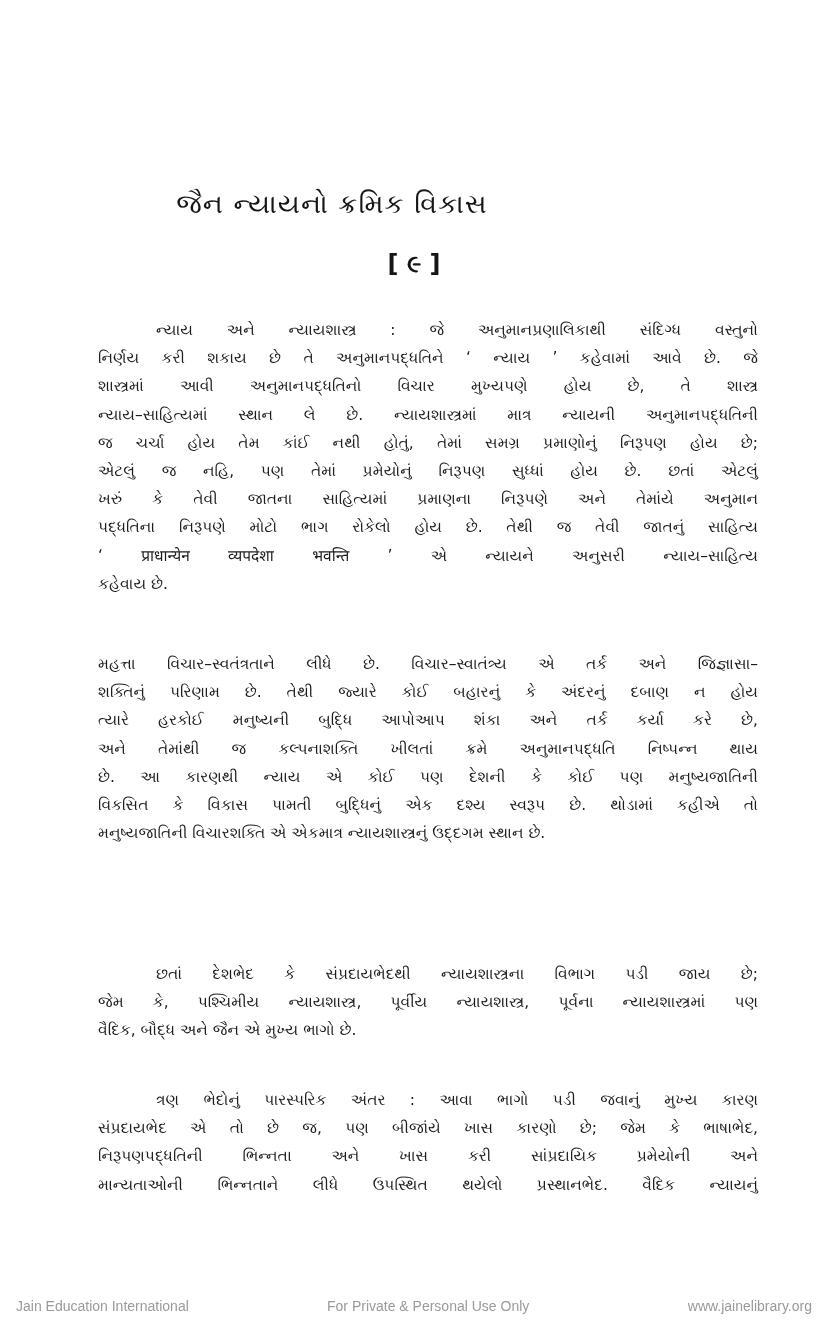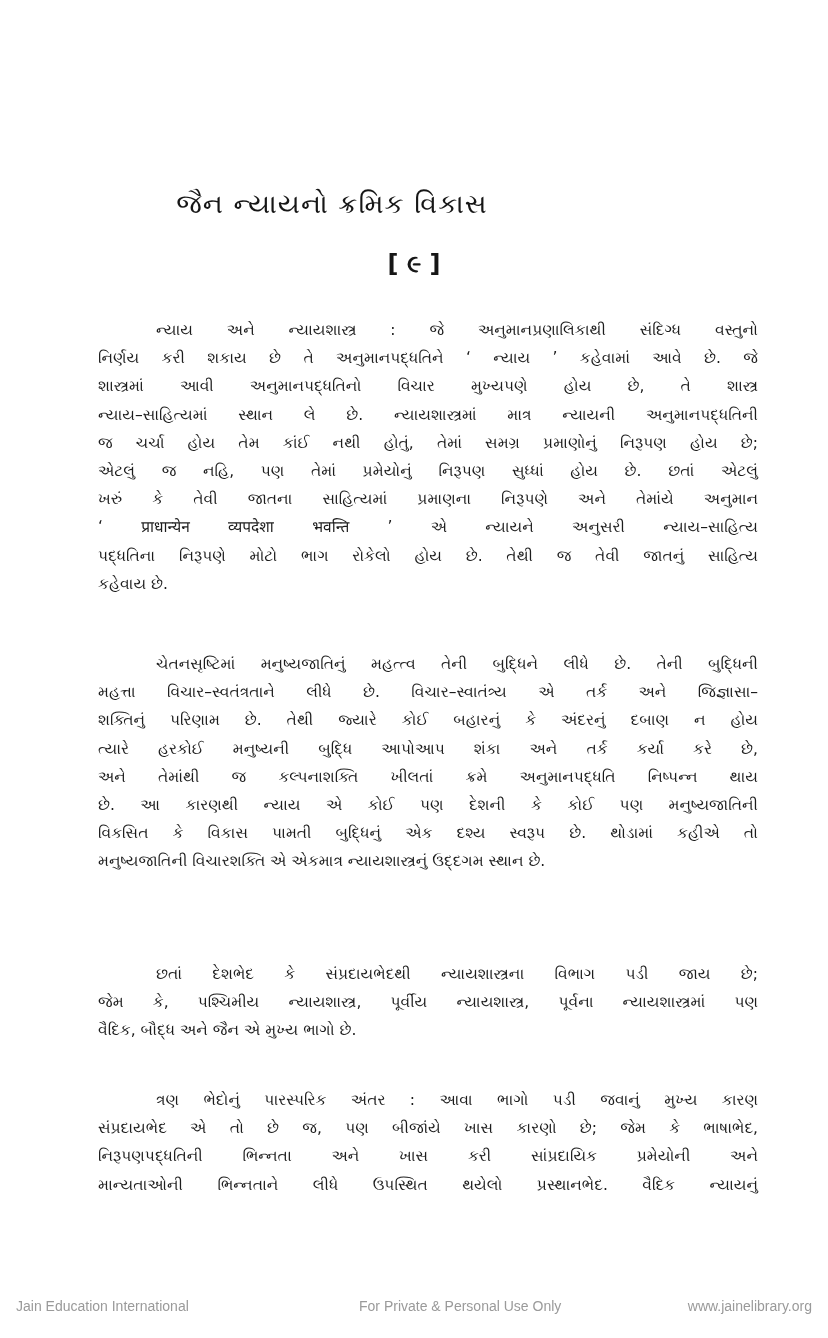--- a/index.html
+++ b/index.html
@@ -26,44 +26,43 @@
   #p1 { top: 316px; }
   #p2 { top: 650px; }
   #p3 { top: 960px; }
   #p4 { top: 1086px; }
   .footer {
     position: absolute; top: 1298px; left: 0; width: 828px; height: 20px;
     font-family: "Liberation Sans", sans-serif; font-size: 14px; color: #9a9a9a;
   }
   .footer span { position: absolute; top: 0; }
   .f-left { left: 16px; }
-  .f-mid { left: 327px; margin-left: 32px; }
+  .f-mid { left: 327px; }
   .f-right { right: 16px; }
 </style>
 </head>
 <body>
 
 <div class="page-title">જૈન ન્યાયનો ક્રમિક વિકાસ</div>
 <div class="chapter-num">[ ૯ ]</div>
 
 <div class="body-text" id="p1">
   <span class="line indent"><span class="bold">ન્યાય અને ન્યાયશાસ્ત્ર :</span><span> જે અનુમાનપ્રણાલિકાથી સંદિગ્ધ વસ્તુનો</span></span>
   <span class="line">નિર્ણય કરી શકાય છે તે અનુમાનપદ્ધતિને ‘ ન્યાય ’ કહેવામાં આવે છે. જે</span>
   <span class="line">શાસ્ત્રમાં આવી અનુમાનપદ્ધતિનો વિચાર મુખ્યપણે હોય છે, તે શાસ્ત્ર</span>
   <span class="line">ન્યાય–સાહિત્યમાં સ્થાન લે છે. ન્યાયશાસ્ત્રમાં માત્ર ન્યાયની અનુમાનપદ્ધતિની</span>
   <span class="line">જ ચર્ચા હોય તેમ કાંઈ નથી હોતું, તેમાં સમગ્ર પ્રમાણોનું નિરૂપણ હોય છે;</span>
   <span class="line">એટલું જ નહિ, પણ તેમાં પ્રમેયોનું નિરૂપણ સુધ્ધાં હોય છે. છતાં એટલું</span>
   <span class="line">ખરું કે તેવી જાતના સાહિત્યમાં પ્રમાણના નિરૂપણે અને તેમાંયે અનુમાન</span>
+  <span class="line">પદ્ધતિના નિરૂપણે મોટો ભાગ રોકેલો હોય છે. તેથી જ તેવી જાતનું સાહિત્ય</span>
   <span class="line">‘ प्राधान्येन व्यपदेशा भवन्ति ’ એ ન્યાયને અનુસરી ન્યાય–સાહિત્ય</span>
-  <span class="line">પદ્ધતિના નિરૂપણે મોટો ભાગ રોકેલો હોય છે. તેથી જ તેવી જાતનું સાહિત્ય</span>
   <span class="line last">કહેવાય છે.</span>
 </div>
 
 <div class="body-text" id="p2">
-  <span class="line indent">ચેતનસૃષ્ટિમાં મનુષ્યજાતિનું મહત્ત્વ તેની બુદ્ધિને લીધે છે. તેની બુદ્ધિની</span>
   <span class="line">મહત્તા વિચાર–સ્વતંત્રતાને લીધે છે. વિચાર–સ્વાતંત્ર્ય એ તર્ક અને જિજ્ઞાસા–</span>
   <span class="line">શક્તિનું પરિણામ છે. તેથી જ્યારે કોઈ બહારનું કે અંદરનું દબાણ ન હોય</span>
   <span class="line">ત્યારે હરકોઈ મનુષ્યની બુદ્ધિ આપોઆપ શંકા અને તર્ક કર્યા કરે છે,</span>
   <span class="line">અને તેમાંથી જ કલ્પનાશક્તિ ખીલતાં ક્રમે અનુમાનપદ્ધતિ નિષ્પન્ન થાય</span>
   <span class="line">છે. આ કારણથી ન્યાય એ કોઈ પણ દેશની કે કોઈ પણ મનુષ્યજાતિની</span>
   <span class="line">વિકસિત કે વિકાસ પામતી બુદ્ધિનું એક દશ્ય સ્વરૂપ છે. થોડામાં કહીએ તો</span>
   <span class="line last">મનુષ્યજાતિની વિચારશક્તિ એ એકમાત્ર ન્યાયશાસ્ત્રનું ઉદ્દગમ સ્થાન છે.</span>
 </div>
 
 <div class="body-text" id="p3">

